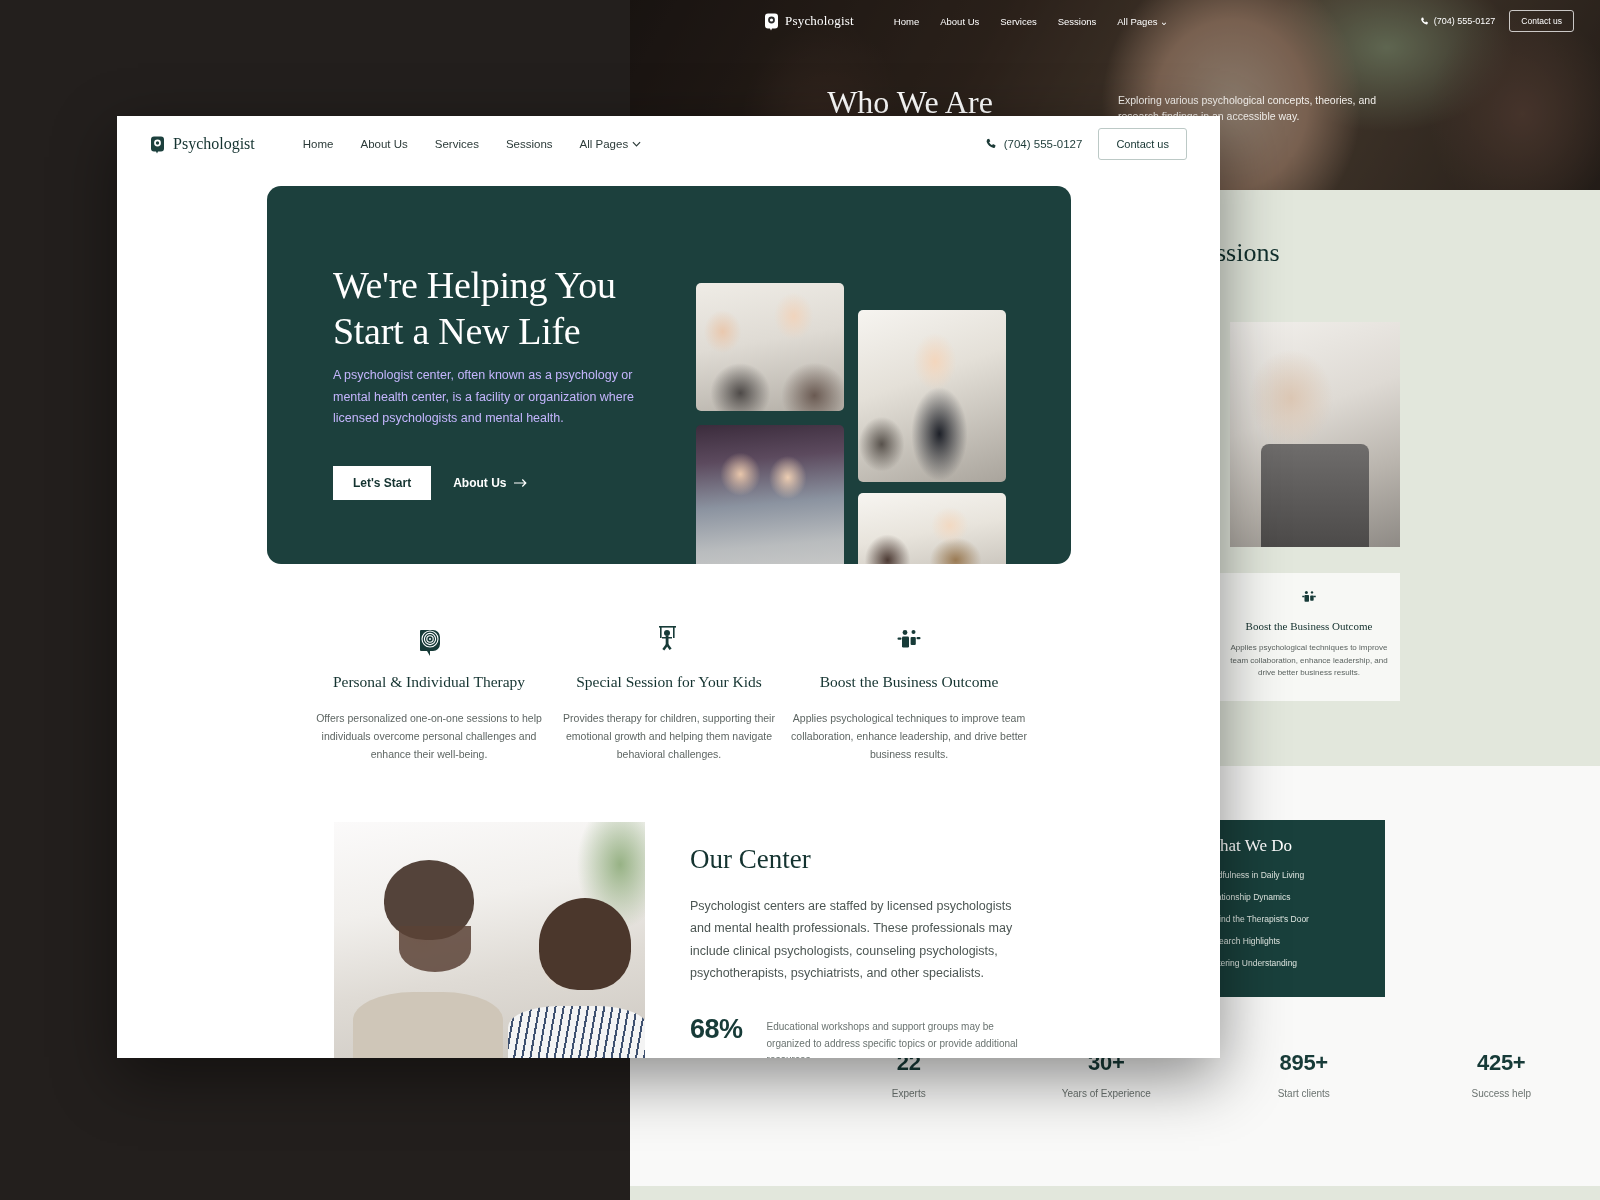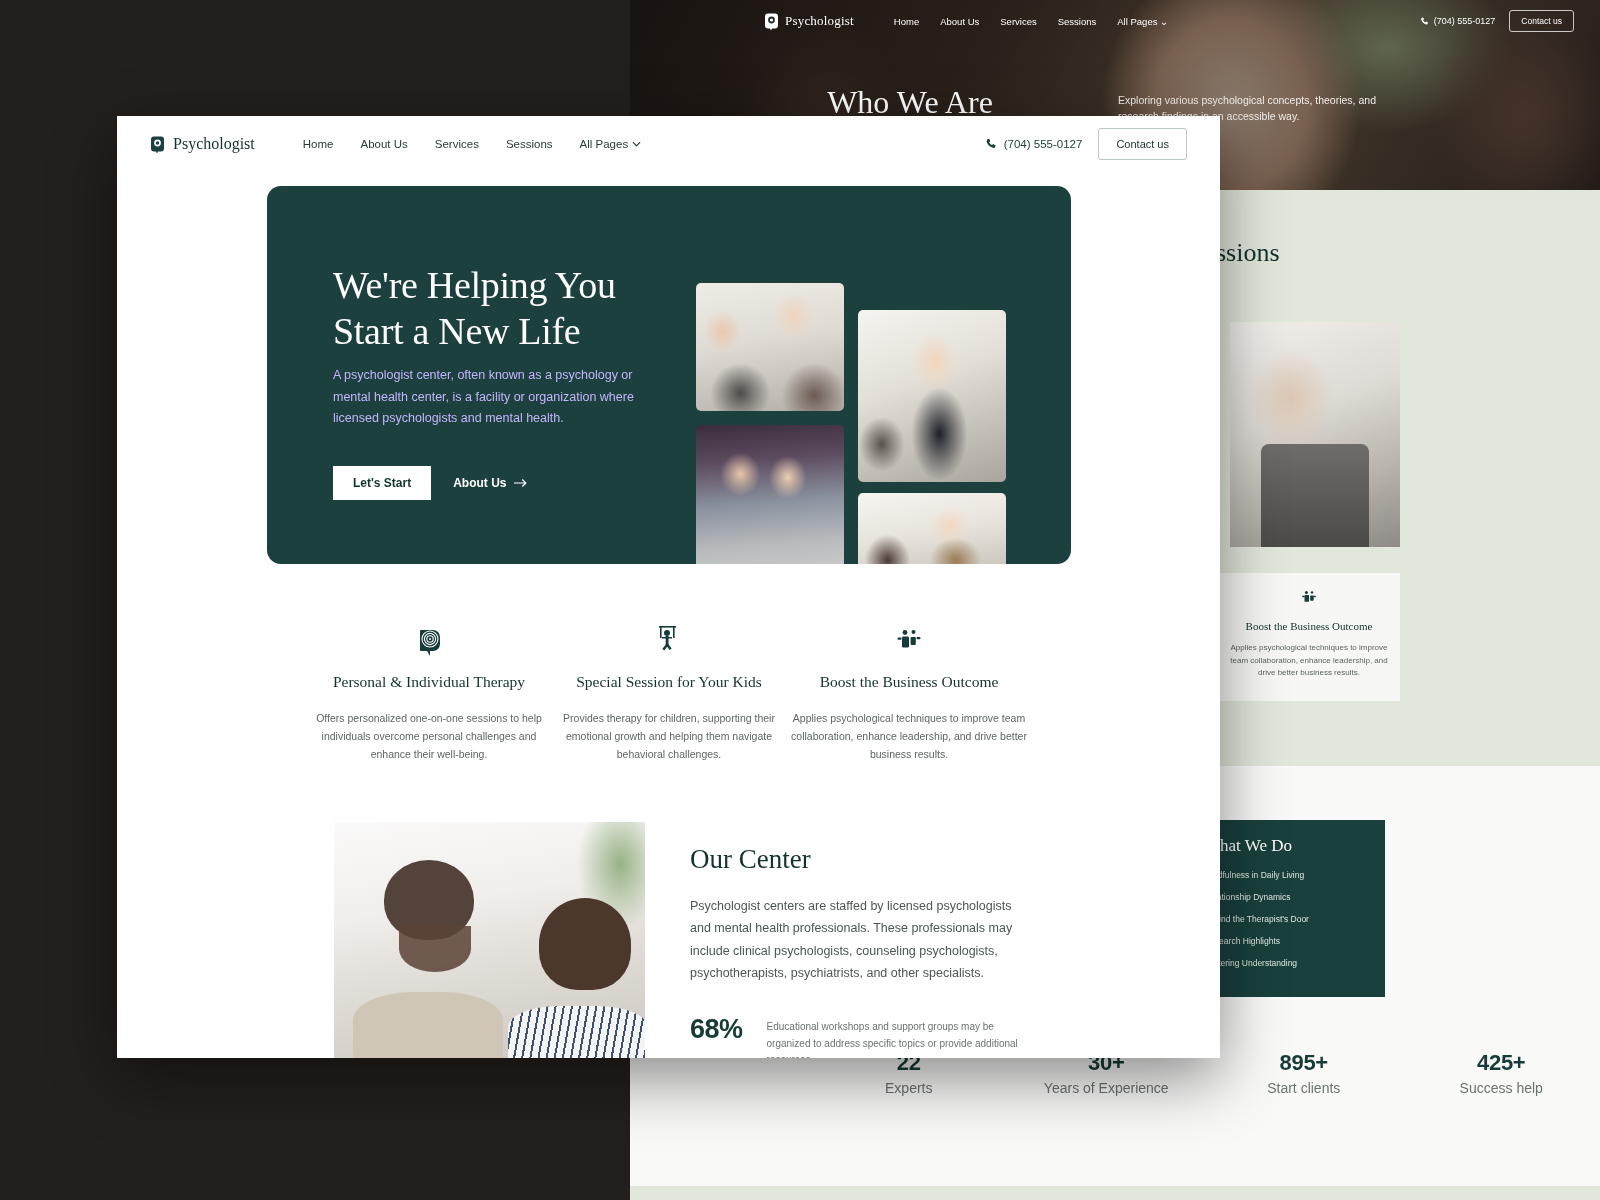--- a/index.html
+++ b/index.html
@@ -93,21 +93,21 @@
   .bg-dc-title { font-family: "Liberation Serif", serif; font-size: 17px; color: #fff; font-weight: 400; }
   .bg-dc-list { margin-top: 14px; }
   .bg-dc-item { font-size: 8.5px; color: #dfe6e1; margin-bottom: 12px; }
 
   .bg-stats {
     position: absolute; left: 180px; top: 1050px; width: 790px;
     display: flex; justify-content: space-around; align-items: flex-start;
   }
   .bg-stat { text-align: center; width: 150px; }
   .bg-stat-num { font-size: 22px; font-weight: 700; color: #173b38; letter-spacing: -.3px; }
-  .bg-stat-label { margin-top: 4px; font-size: 14px; color: #6b7370; }
+  .bg-stat-label { margin-top: 12px; font-size: 10px; color: #6b7370; }
 
   
   .modal {
     position: absolute; left: 117px; top: 116px;
     width: 1103px; height: 942px;
     background: #ffffff;
     overflow: hidden;
     box-shadow: 0 20px 60px rgba(0,0,0,.45);
   }
 

